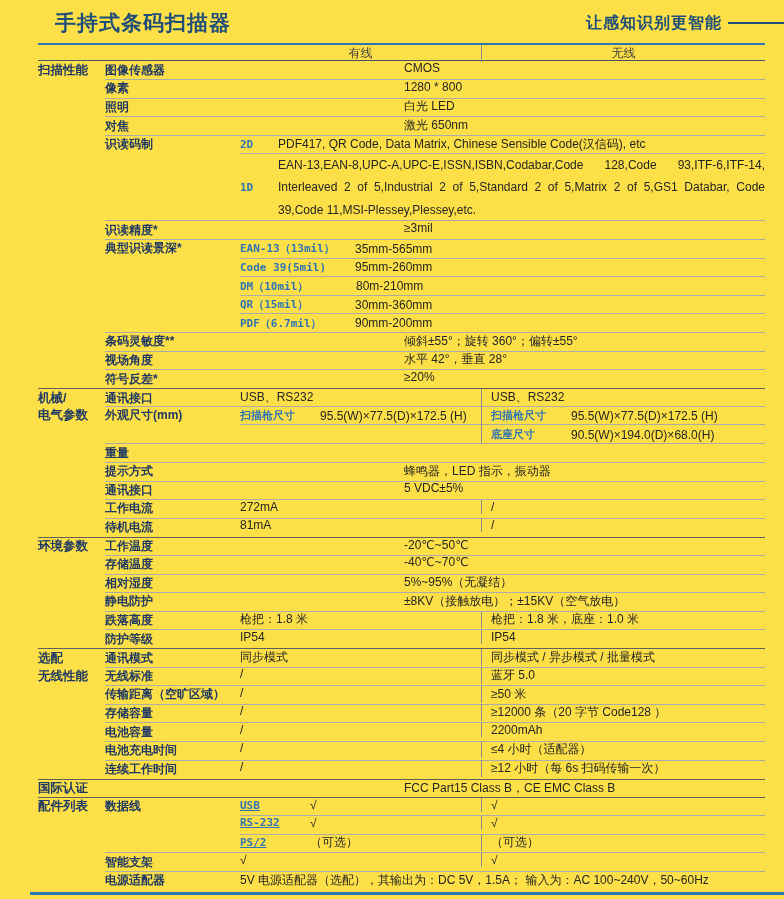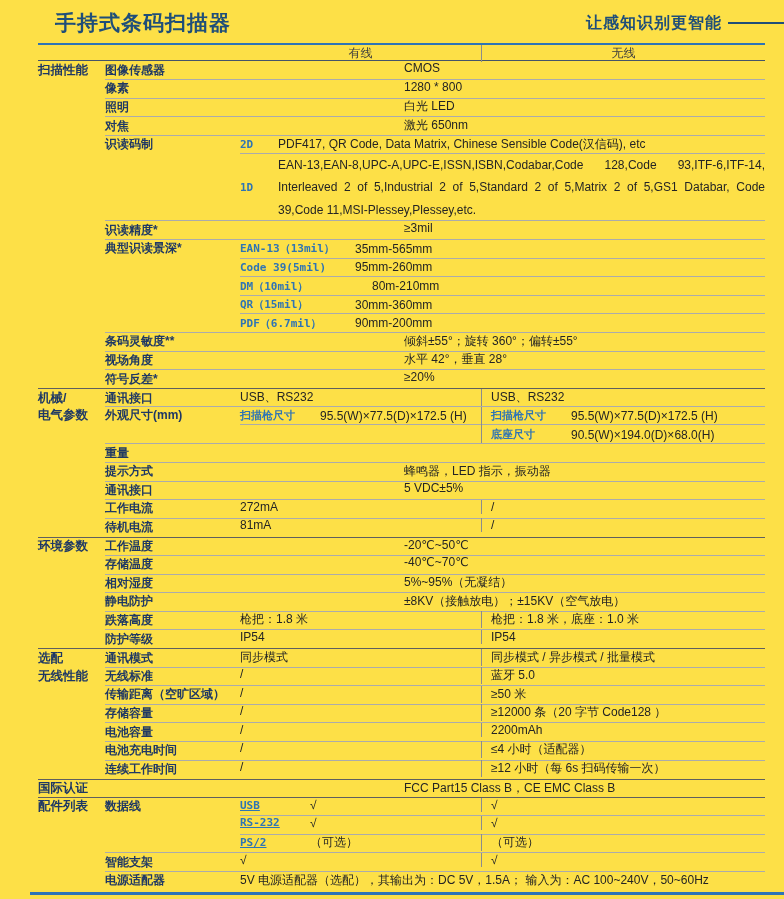--- a/index.html
+++ b/index.html
@@ -160,21 +160,21 @@
           <div class="c-val" style="align-items: center;">
             <div class="sub-label" style="width: 115px;">Code 39(5mil)</div>
             <div class="v-text">95mm-260mm</div>
           </div>
           <div class="rule rule-sub"></div>
         </div>
         <div class="row t-sub">
           <div class="c-sec"></div>
           <div class="c-label"></div>
           <div class="c-val" style="align-items: center;">
-            <div class="sub-label" style="width: 132px;">DM（10mil）</div>
+            <div class="sub-label" style="width: 116px;">DM（10mil）</div>
             <div class="v-text">80m-210mm</div>
           </div>
           <div class="rule rule-sub"></div>
         </div>
         <div class="row t-sub">
           <div class="c-sec"></div>
           <div class="c-label"></div>
           <div class="c-val" style="align-items: center;">
             <div class="sub-label" style="width: 115px;">QR（15mil）</div>
             <div class="v-text">30mm-360mm</div>

